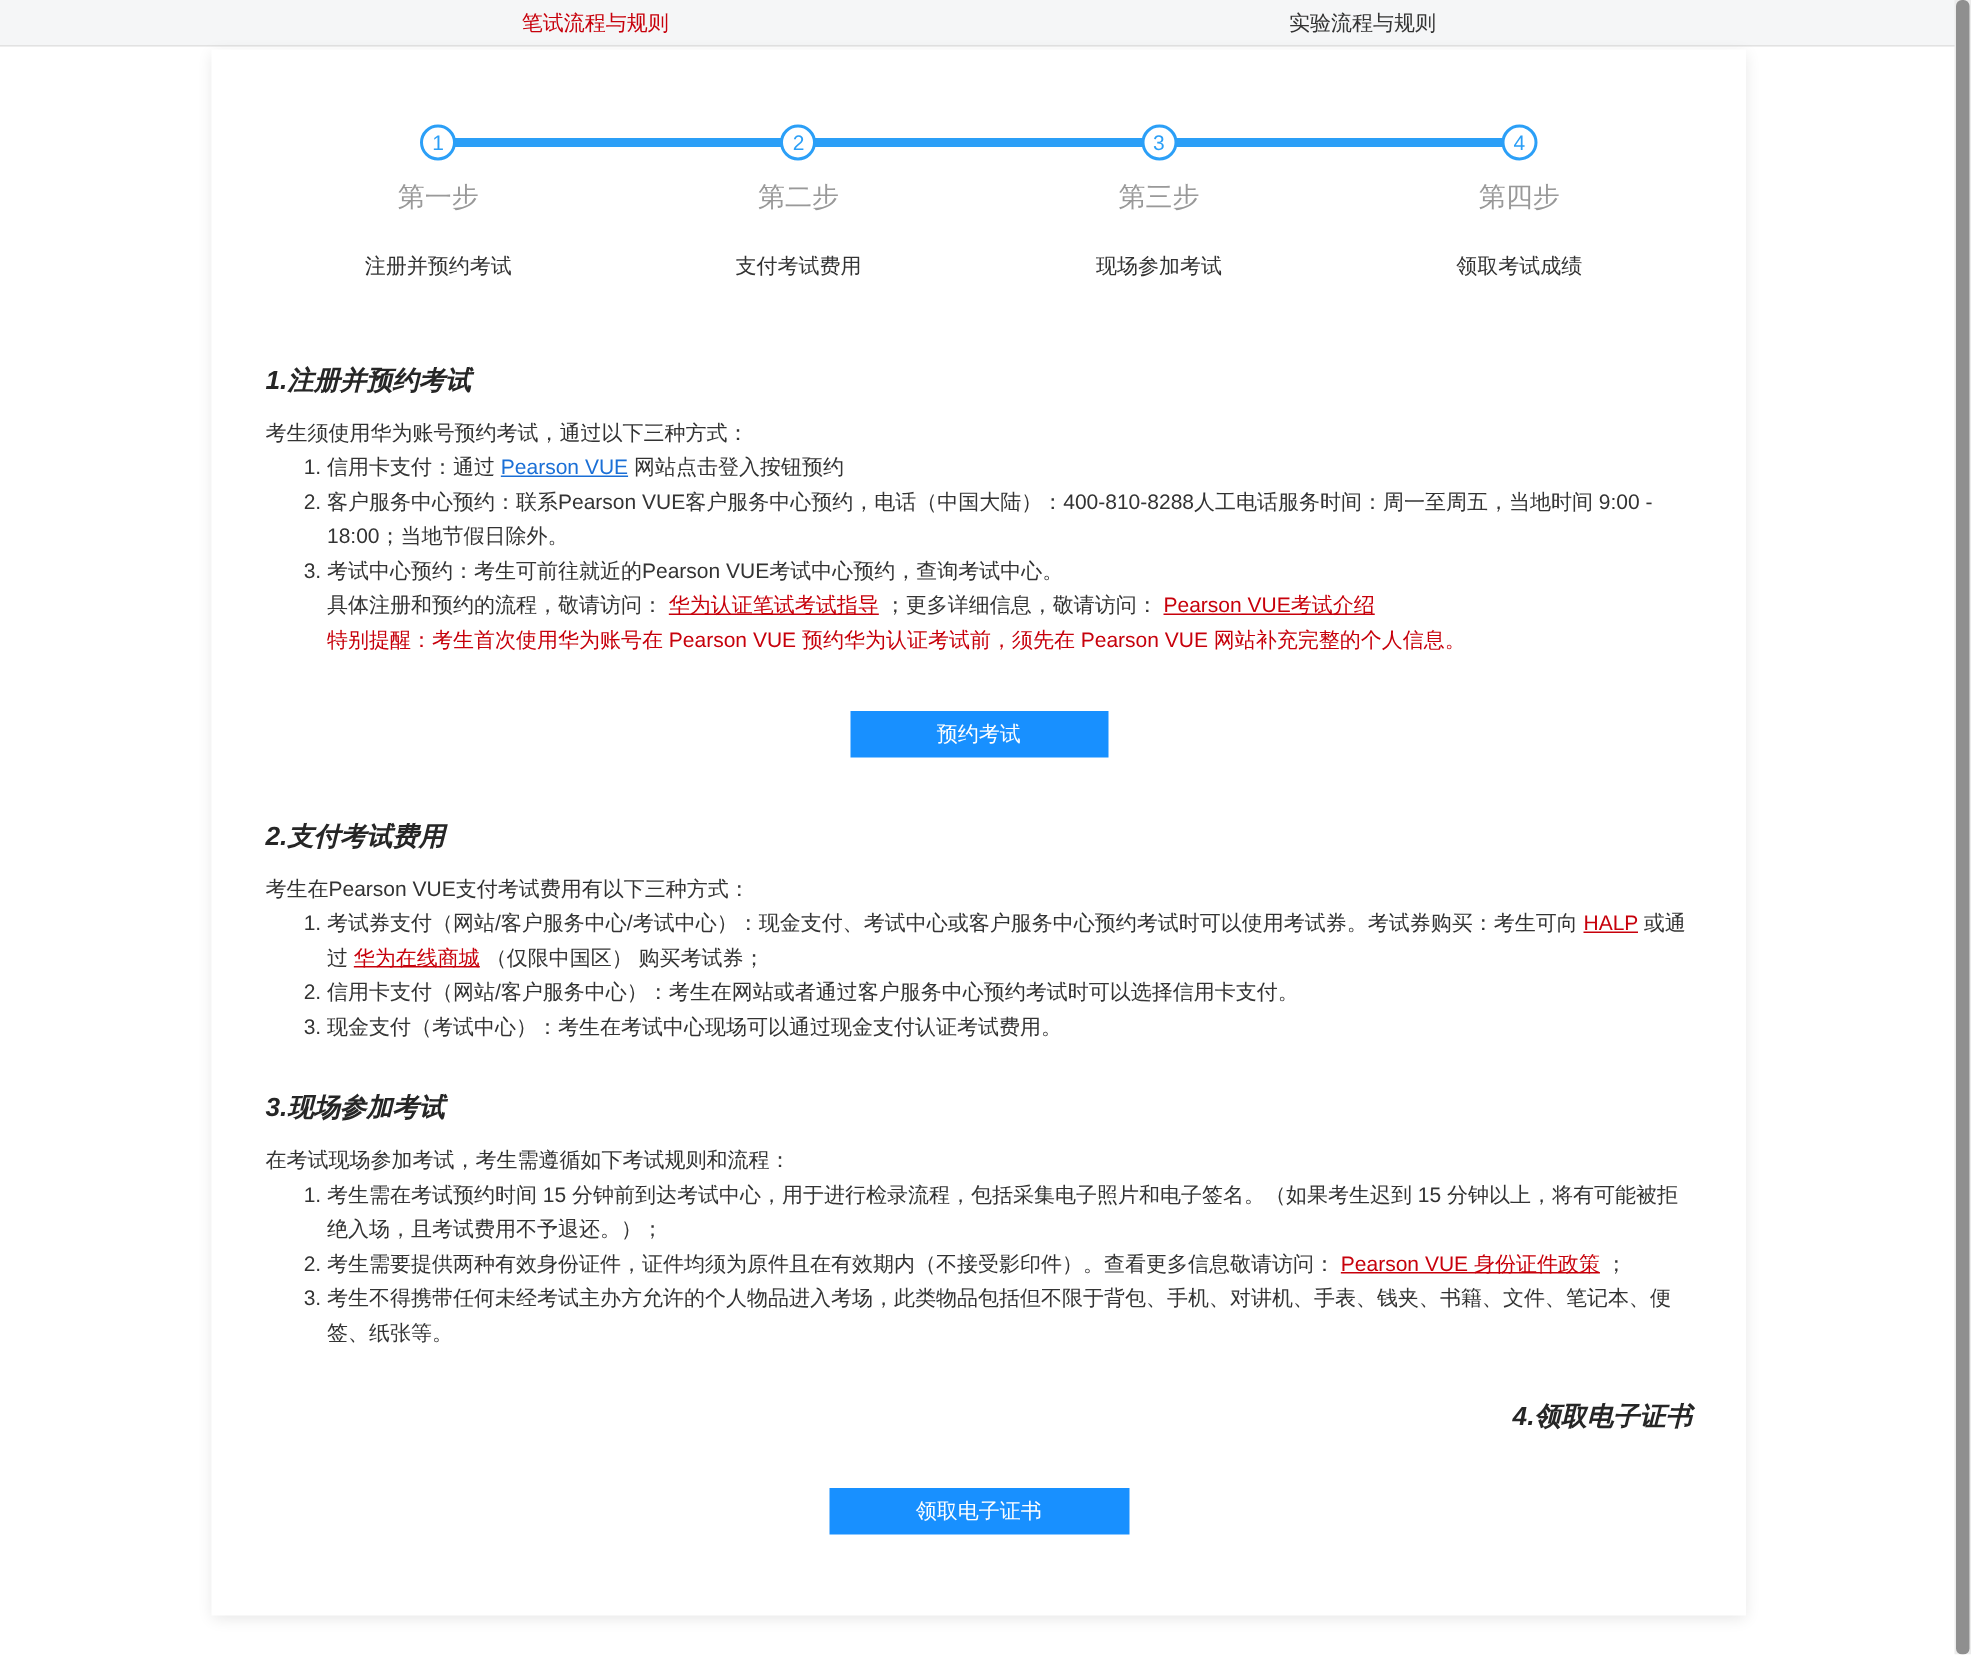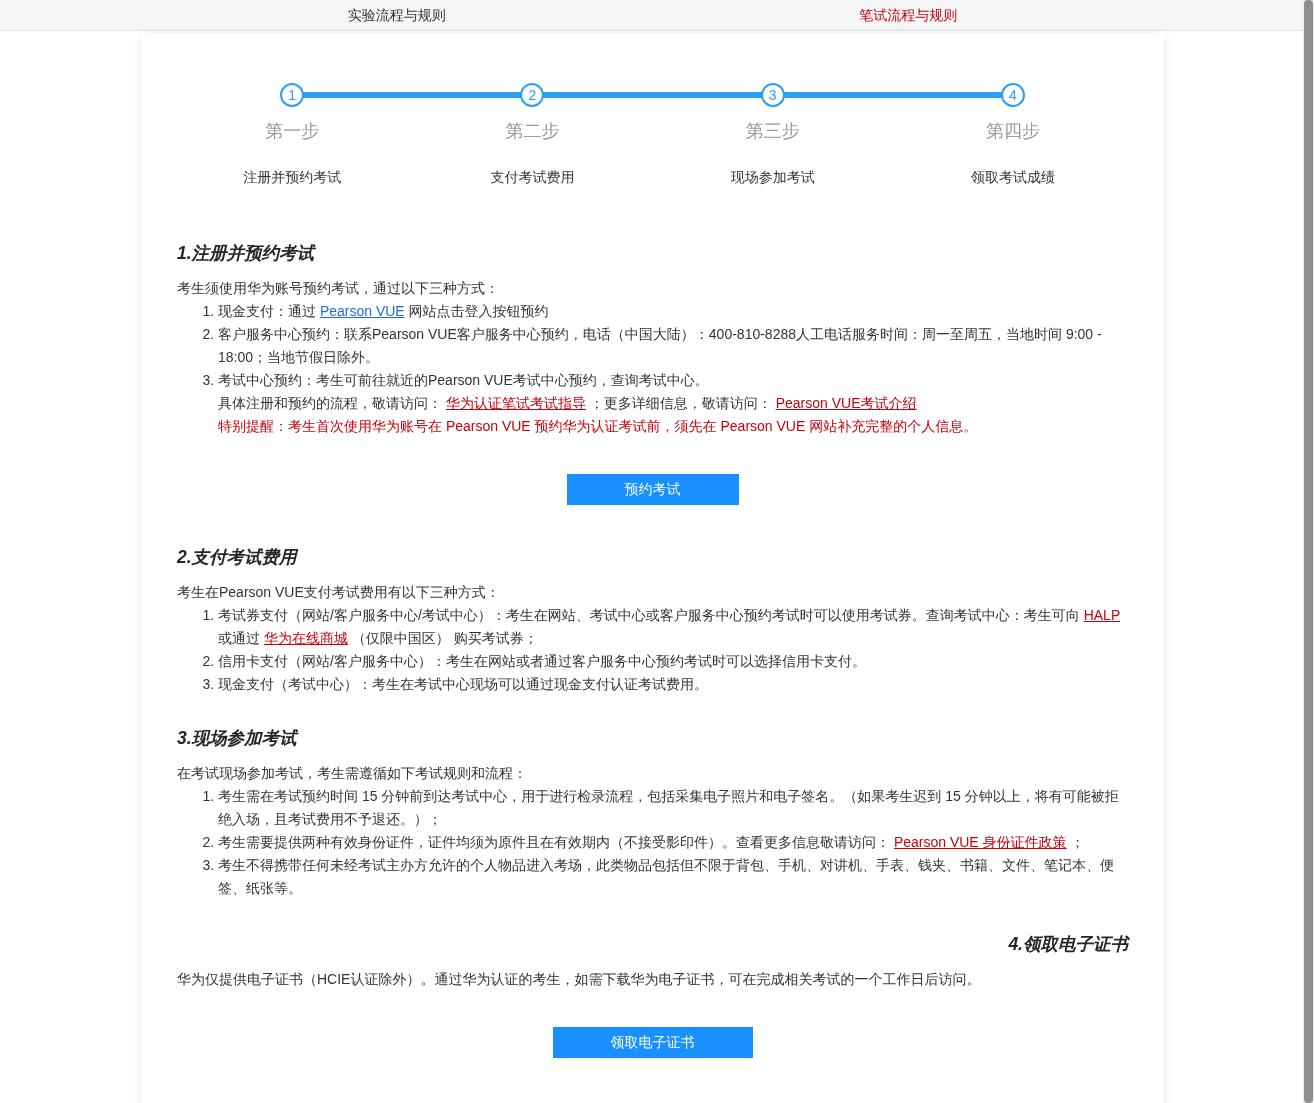--- a/index.html
+++ b/index.html
@@ -65,22 +65,22 @@
   .scrollbar-thumb {
     position:absolute; top:0; left:1px; width:9px; height:1103px;
     background:#8f8f8f; border-radius:4px;
   }
 </style>
 </head>
 <body>
 
 <div class="topbar">
   <div class="topbar-inner">
+    <div class="tab active">笔试流程与规则</div>
     <div class="tab">实验流程与规则</div>
-    <div class="tab active">笔试流程与规则</div>
   </div>
 </div>
 
 <div class="card">
 
   <div class="stepper">
     <div class="steps">
       <div class="step-line"></div>
       <div class="step">
         <div class="circle">1</div>
@@ -104,54 +104,53 @@
       </div>
     </div>
   </div>
 
   <div class="content">
 
     <div>
       <h2 class="sec-title mt-first">1.注册并预约考试</h2>
       <p class="para">考生须使用华为账号预约考试，通过以下三种方式：</p>
       <ol class="rules">
-        <li><span>现金支付：通过 </span><a href="#" class="lnk lnk-blue">Pearson VUE</a><span> 网站点击登入按钮预约</span></li>
+        <li><span>信用卡支付：通过 </span><a href="#" class="lnk lnk-blue">Pearson VUE</a><span> 网站点击登入按钮预约</span></li>
         <li><span>客户服务中心预约：联系Pearson VUE客户服务中心预约，电话（中国大陆）：400-810-8288人工电话服务时间：周一至周五，当地时间 9:00 - 18:00；当地节假日除外。</span></li>
         <li><span>考试中心预约：考生可前往就近的Pearson VUE考试中心预约，查询考试中心。</span></li>
       </ol>
       <p class="note"><span>具体注册和预约的流程，敬请访问： </span><a href="#" class="lnk lnk-red">华为认证笔试考试指导</a><span> ；更多详细信息，敬请访问： </span><a href="#" class="lnk lnk-red">Pearson VUE考试介绍</a></p>
       <p class="note red">特别提醒：考生首次使用华为账号在 Pearson VUE 预约华为认证考试前，须先在 Pearson VUE 网站补充完整的个人信息。</p>
       <div class="btn-row">
         <button class="btn">预约考试</button>
       </div>
     </div>
 
     <div>
       <h2 class="sec-title mt-40">2.支付考试费用</h2>
       <p class="para">考生在Pearson VUE支付考试费用有以下三种方式：</p>
       <ol class="rules">
-        <li><span>考试券支付（网站/客户服务中心/考试中心）：考生在网站、考试中心或客户服务中心预约考试时可以使用考试券。查询考试中心：考生可向 </span><a href="#" class="lnk lnk-red">HALP</a><span> 或通过 </span><a href="#" class="lnk lnk-red">华为在线商城</a><span> （仅限中国区） 购买考试券；</span></li>
+        <li><span>考试券支付（网站/客户服务中心/考试中心）：现金支付、考试中心或客户服务中心预约考试时可以使用考试券。考试券购买：考生可向 </span><a href="#" class="lnk lnk-red">HALP</a><span> 或通过 </span><a href="#" class="lnk lnk-red">华为在线商城</a><span> （仅限中国区） 购买考试券；</span></li>
         <li><span>信用卡支付（网站/客户服务中心）：考生在网站或者通过客户服务中心预约考试时可以选择信用卡支付。</span></li>
         <li><span>现金支付（考试中心）：考生在考试中心现场可以通过现金支付认证考试费用。</span></li>
       </ol>
     </div>
 
     <div>
       <h2 class="sec-title mt-30">3.现场参加考试</h2>
       <p class="para">在考试现场参加考试，考生需遵循如下考试规则和流程：</p>
       <ol class="rules">
         <li><span>考生需在考试预约时间 15 分钟前到达考试中心，用于进行检录流程，包括采集电子照片和电子签名。（如果考生迟到 15 分钟以上，将有可能被拒绝入场，且考试费用不予退还。）；</span></li>
         <li><span>考生需要提供两种有效身份证件，证件均须为原件且在有效期内（不接受影印件）。查看更多信息敬请访问： </span><a href="#" class="lnk lnk-red">Pearson VUE 身份证件政策</a><span> ；</span></li>
         <li><span>考生不得携带任何未经考试主办方允许的个人物品进入考场，此类物品包括但不限于背包、手机、对讲机、手表、钱夹、书籍、文件、笔记本、便签、纸张等。</span></li>
       </ol>
     </div>
 
     <div>
       <h2 class="sec-title mt-32">4.领取电子证书</h2>
-      <p class="para">华为仅提供电子证书（HCIE认证除外）。通过华为认证的考生，如需下载华为电子证书，可在完成相关考试的一个工作日后访问。</p>
       <div class="btn-row">
         <button class="btn">领取电子证书</button>
       </div>
     </div>
 
   </div>
 </div>
 
 <div class="scrollbar">
   <div class="scrollbar-thumb"></div>

